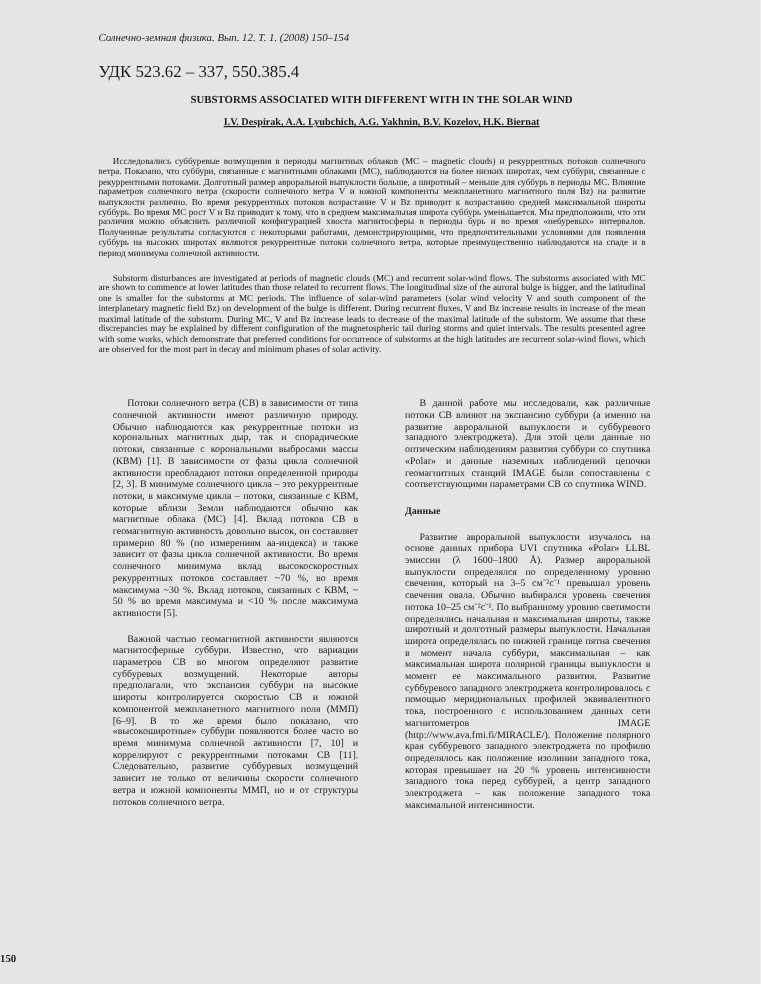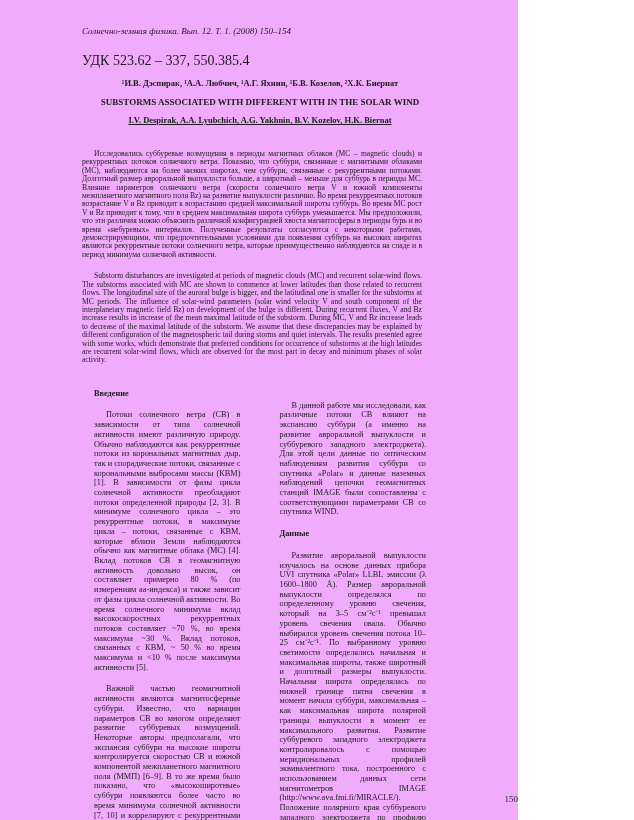--- a/index.html
+++ b/index.html
@@ -1,23 +1,23 @@
 <!DOCTYPE html>
 <html><head>
 <meta charset="utf-8">
 <style>
   html, body {
     margin: 0;
     padding: 0;
     background: #ffffff;
   }
   .page {
-    width: 518px;
+    width: 634px;
     height: 820px;
-    background: #f0abfc;
+    background: #e5e5e5;
     position: relative;
     box-sizing: border-box;
     padding: 26px 80px 30px 82px;
     font-family: "Liberation Serif", serif;
     color: #1c1c1c;
     overflow: hidden;
   }
   .journal-line {
     font-style: italic;
     font-size: 9px;
@@ -84,48 +84,47 @@
   }
   .body-para {
     margin: 12px;
     text-indent: 12px;
   }
   .page-number {
     position: absolute;
     bottom: 16px;
     left: 0;
     width: 100%;
-    text-align: right;
+    text-align: left;
     font-size: 9px;
+    font-weight: bold;
   }
 </style>
 </head>
 <body>
 
 <div class="page">
 
   <div class="journal-line">Солнечно-земная физика. Вып. 12. Т. 1. (2008) 150–154</div>
 
   <div class="udk">УДК 523.62 – 337, 550.385.4</div>
 
 
-  <div class="authors-ru">¹И.В. Дэспирак, ¹А.А. Любчич, ¹А.Г. Яхнин, ¹Б.В. Козелов, ²Х.К. Биернат</div>
 
   <h2 class="title-en">SUBSTORMS ASSOCIATED WITH DIFFERENT WITH IN THE SOLAR WIND</h2>
 
   <div class="authors-en">I.V. Despirak, A.A. Lyubchich, A.G. Yakhnin, B.V. Kozelov, H.K. Biernat</div>
 
   <p class="abstract abstract-ru">Исследовались суббуревые возмущения в периоды магнитных облаков (MC – magnetic clouds) и рекуррентных потоков солнечного ветра. Показано, что суббури, связанные с магнитными облаками (MC), наблюдаются на более низких широтах, чем суббури, связанные с рекуррентными потоками. Долготный размер авроральной выпуклости больше, а широтный – меньше для суббурь в периоды MC. Влияние параметров солнечного ветра (скорости солнечного ветра V и южной компоненты межпланетного магнитного поля Bz) на развитие выпуклости различно. Во время рекуррентных потоков возрастание V и Bz приводит к возрастанию средней максимальной широты суббурь. Во время MC рост V и Bz приводит к тому, что в среднем максимальная широта суббурь уменьшается. Мы предположили, что эти различия можно объяснить различной конфигурацией хвоста магнитосферы в периоды бурь и во время «небуревых» интервалов. Полученные результаты согласуются с некоторыми работами, демонстрирующими, что предпочтительными условиями для появления суббурь на высоких широтах являются рекуррентные потоки солнечного ветра, которые преимущественно наблюдаются на спаде и в период минимума солнечной активности.</p>
 
   <p class="abstract abstract-en">Substorm disturbances are investigated at periods of magnetic clouds (MC) and recurrent solar-wind flows. The substorms associated with MC are shown to commence at lower latitudes than those related to recurrent flows. The longitudinal size of the auroral bulge is bigger, and the latitudinal one is smaller for the substorms at MC periods. The influence of solar-wind parameters (solar wind velocity V and south component of the interplanetary magnetic field Bz) on development of the bulge is different. During recurrent fluxes, V and Bz increase results in increase of the mean maximal latitude of the substorm. During MC, V and Bz increase leads to decrease of the maximal latitude of the substorm. We assume that these discrepancies may be explained by different configuration of the magnetospheric tail during storms and quiet intervals. The results presented agree with some works, which demonstrate that preferred conditions for occurrence of substorms at the high latitudes are recurrent solar-wind flows, which are observed for the most part in decay and minimum phases of solar activity.</p>
 
   <div class="columns">
 
     <div class="col">
-      <h3 class="section-heading">Введение</h3>
       <p class="body-para">Потоки солнечного ветра (СВ) в зависимости от типа солнечной активности имеют различную природу. Обычно наблюдаются как рекуррентные потоки из корональных магнитных дыр, так и спорадические потоки, связанные с корональными выбросами массы (КВМ) [1]. В зависимости от фазы цикла солнечной активности преобладают потоки определенной природы [2, 3]. В минимуме солнечного цикла – это рекуррентные потоки, в максимуме цикла – потоки, связанные с КВМ, которые вблизи Земли наблюдаются обычно как магнитные облака (MC) [4]. Вклад потоков СВ в геомагнитную активность довольно высок, он составляет примерно 80 % (по измерениям аа-индекса) и также зависит от фазы цикла солнечной активности. Во время солнечного минимума вклад высокоскоростных рекуррентных потоков составляет ~70 %, во время максимума ~30 %. Вклад потоков, связанных с КВМ, ~ 50 % во время максимума и &lt;10 % после максимума активности [5].</p>
       <p class="body-para">Важной частью геомагнитной активности являются магнитосферные суббури. Известно, что вариации параметров СВ во многом определяют развитие суббуревых возмущений. Некоторые авторы предполагали, что экспансия суббури на высокие широты контролируется скоростью СВ и южной компонентой межпланетного магнитного поля (ММП) [6–9]. В то же время было показано, что «высокоширотные» суббури появляются более часто во время минимума солнечной активности [7, 10] и коррелируют с рекуррентными потоками СВ [11]. Следовательно, развитие суббуревых возмущений зависит не только от величины скорости солнечного ветра и южной компоненты ММП, но и от структуры потоков солнечного ветра.</p>
     </div>
 
     <div class="col">
       <p class="body-para">В данной работе мы исследовали, как различные потоки СВ влияют на экспансию суббури (а именно на развитие авроральной выпуклости и суббуревого западного электроджета). Для этой цели данные по оптическим наблюдениям развития суббури со спутника «Polar» и данные наземных наблюдений цепочки геомагнитных станций IMAGE были сопоставлены с соответствующими параметрами СВ со спутника WIND.</p>
       <h3 class="section-heading spaced">Данные</h3>
       <p class="body-para">Развитие авроральной выпуклости изучалось на основе данных прибора UVI спутника «Polar» LLBL эмиссии (λ 1600–1800 Å). Размер авроральной выпуклости определялся по определенному уровню свечения, который на 3–5 см⁻²с⁻¹ превышал уровень свечения овала. Обычно выбирался уровень свечения потока 10–25 см⁻²с⁻¹. По выбранному уровню светимости определялись начальная и максимальная широты, также широтный и долготный размеры выпуклости. Начальная широта определялась по нижней границе пятна свечения в момент начала суббури, максимальная – как максимальная широта полярной границы выпуклости в момент ее максимального развития. Развитие суббуревого западного электроджета контролировалось с помощью меридиональных профилей эквивалентного тока, построенного с использованием данных сети магнитометров IMAGE (http://www.ava.fmi.fi/MIRACLE/). Положение полярного края суббуревого западного электроджета по профилю определялось как положение изолинии западного тока, которая превышает на 20 % уровень интенсивности западного тока перед суббурей, а центр западного электроджета – как положение западного тока максимальной интенсивности.</p>
     </div>
 

